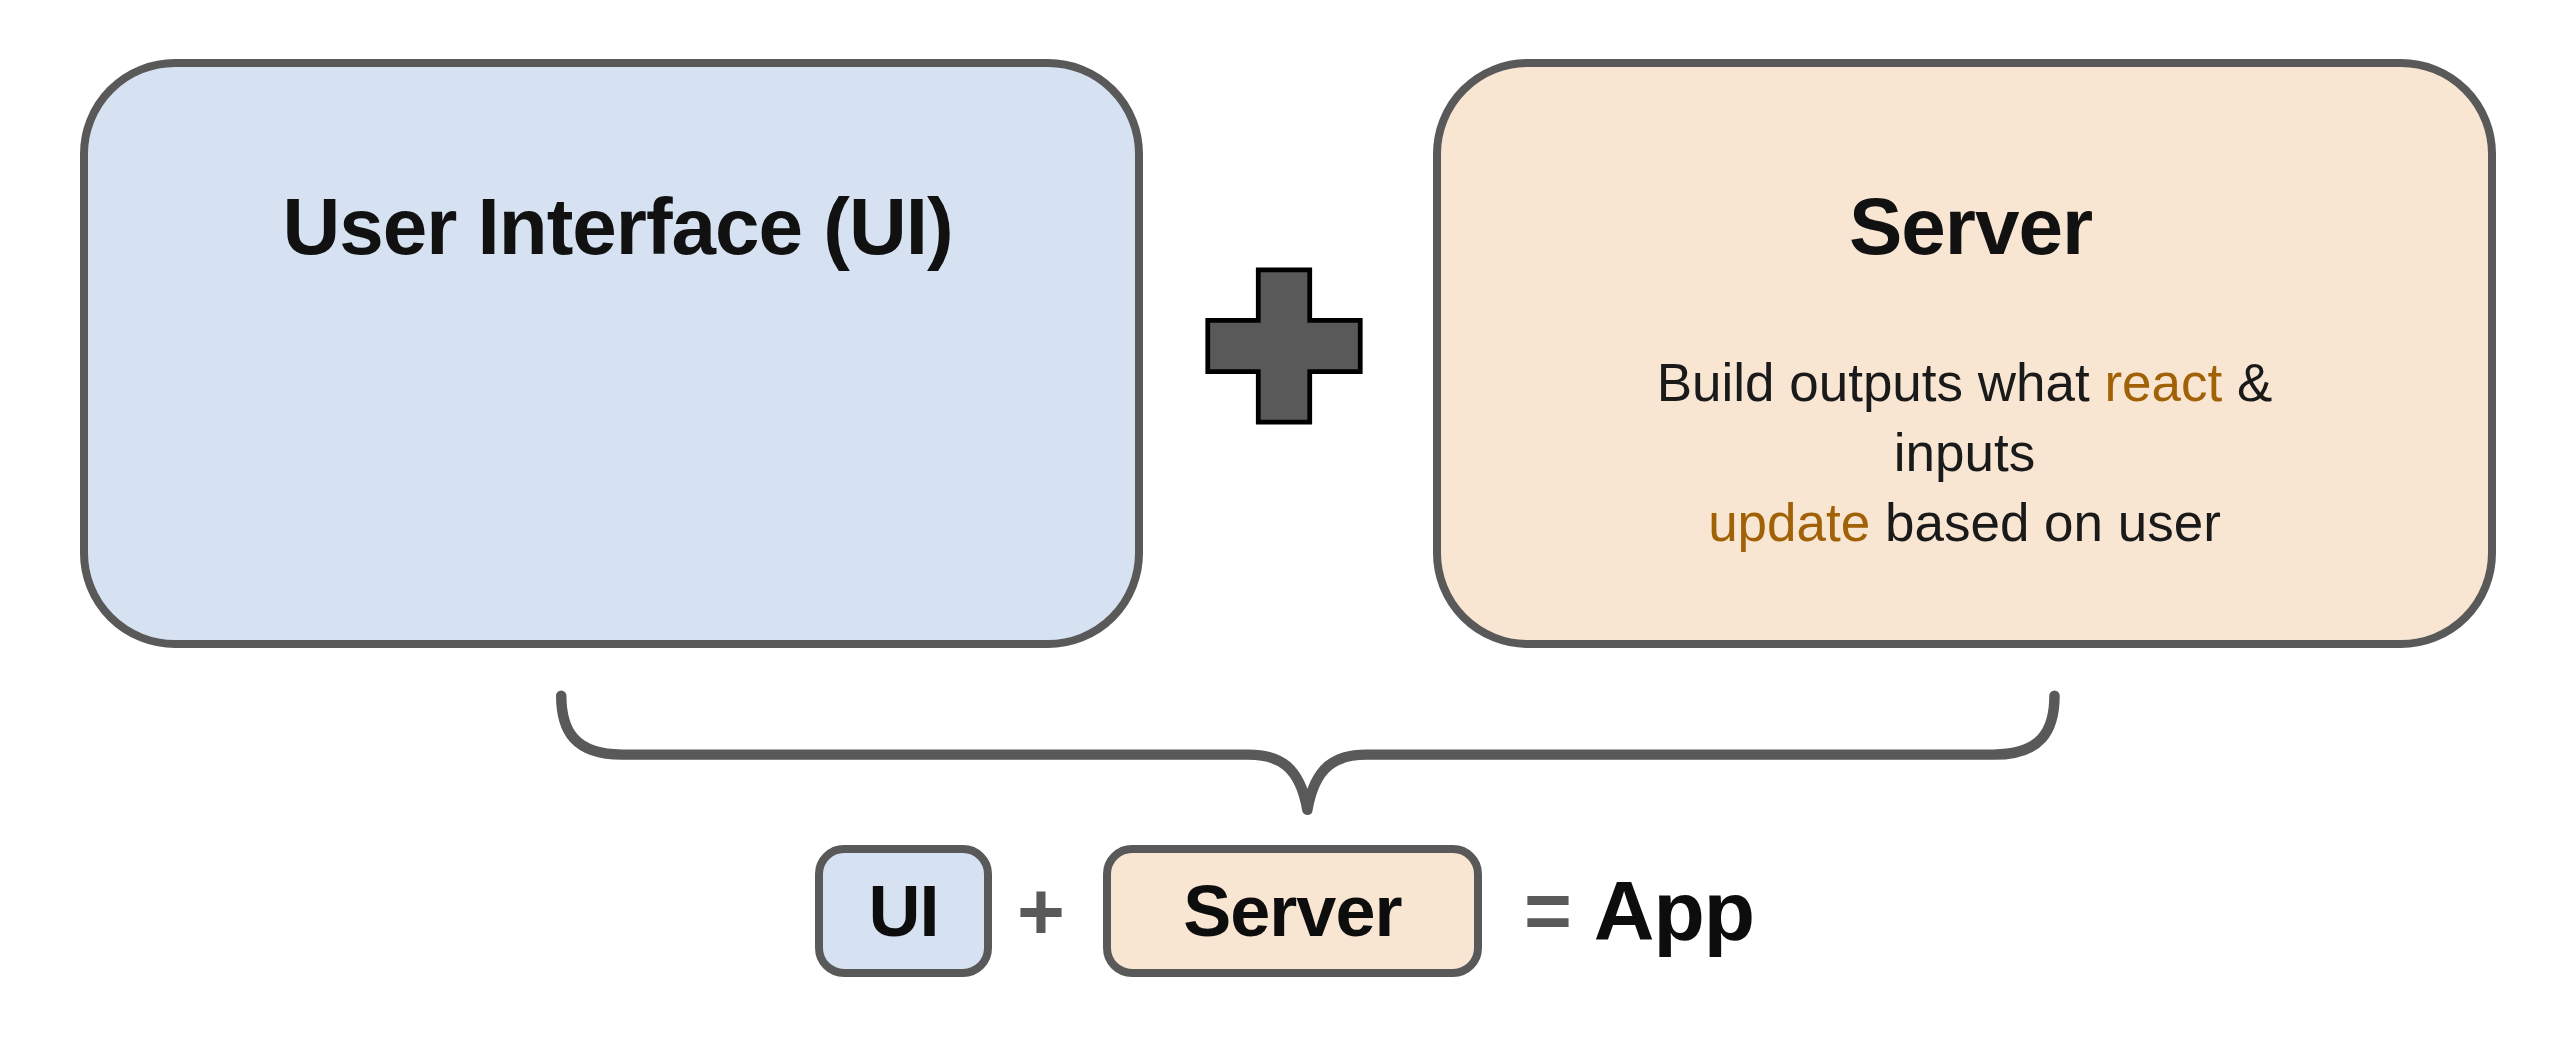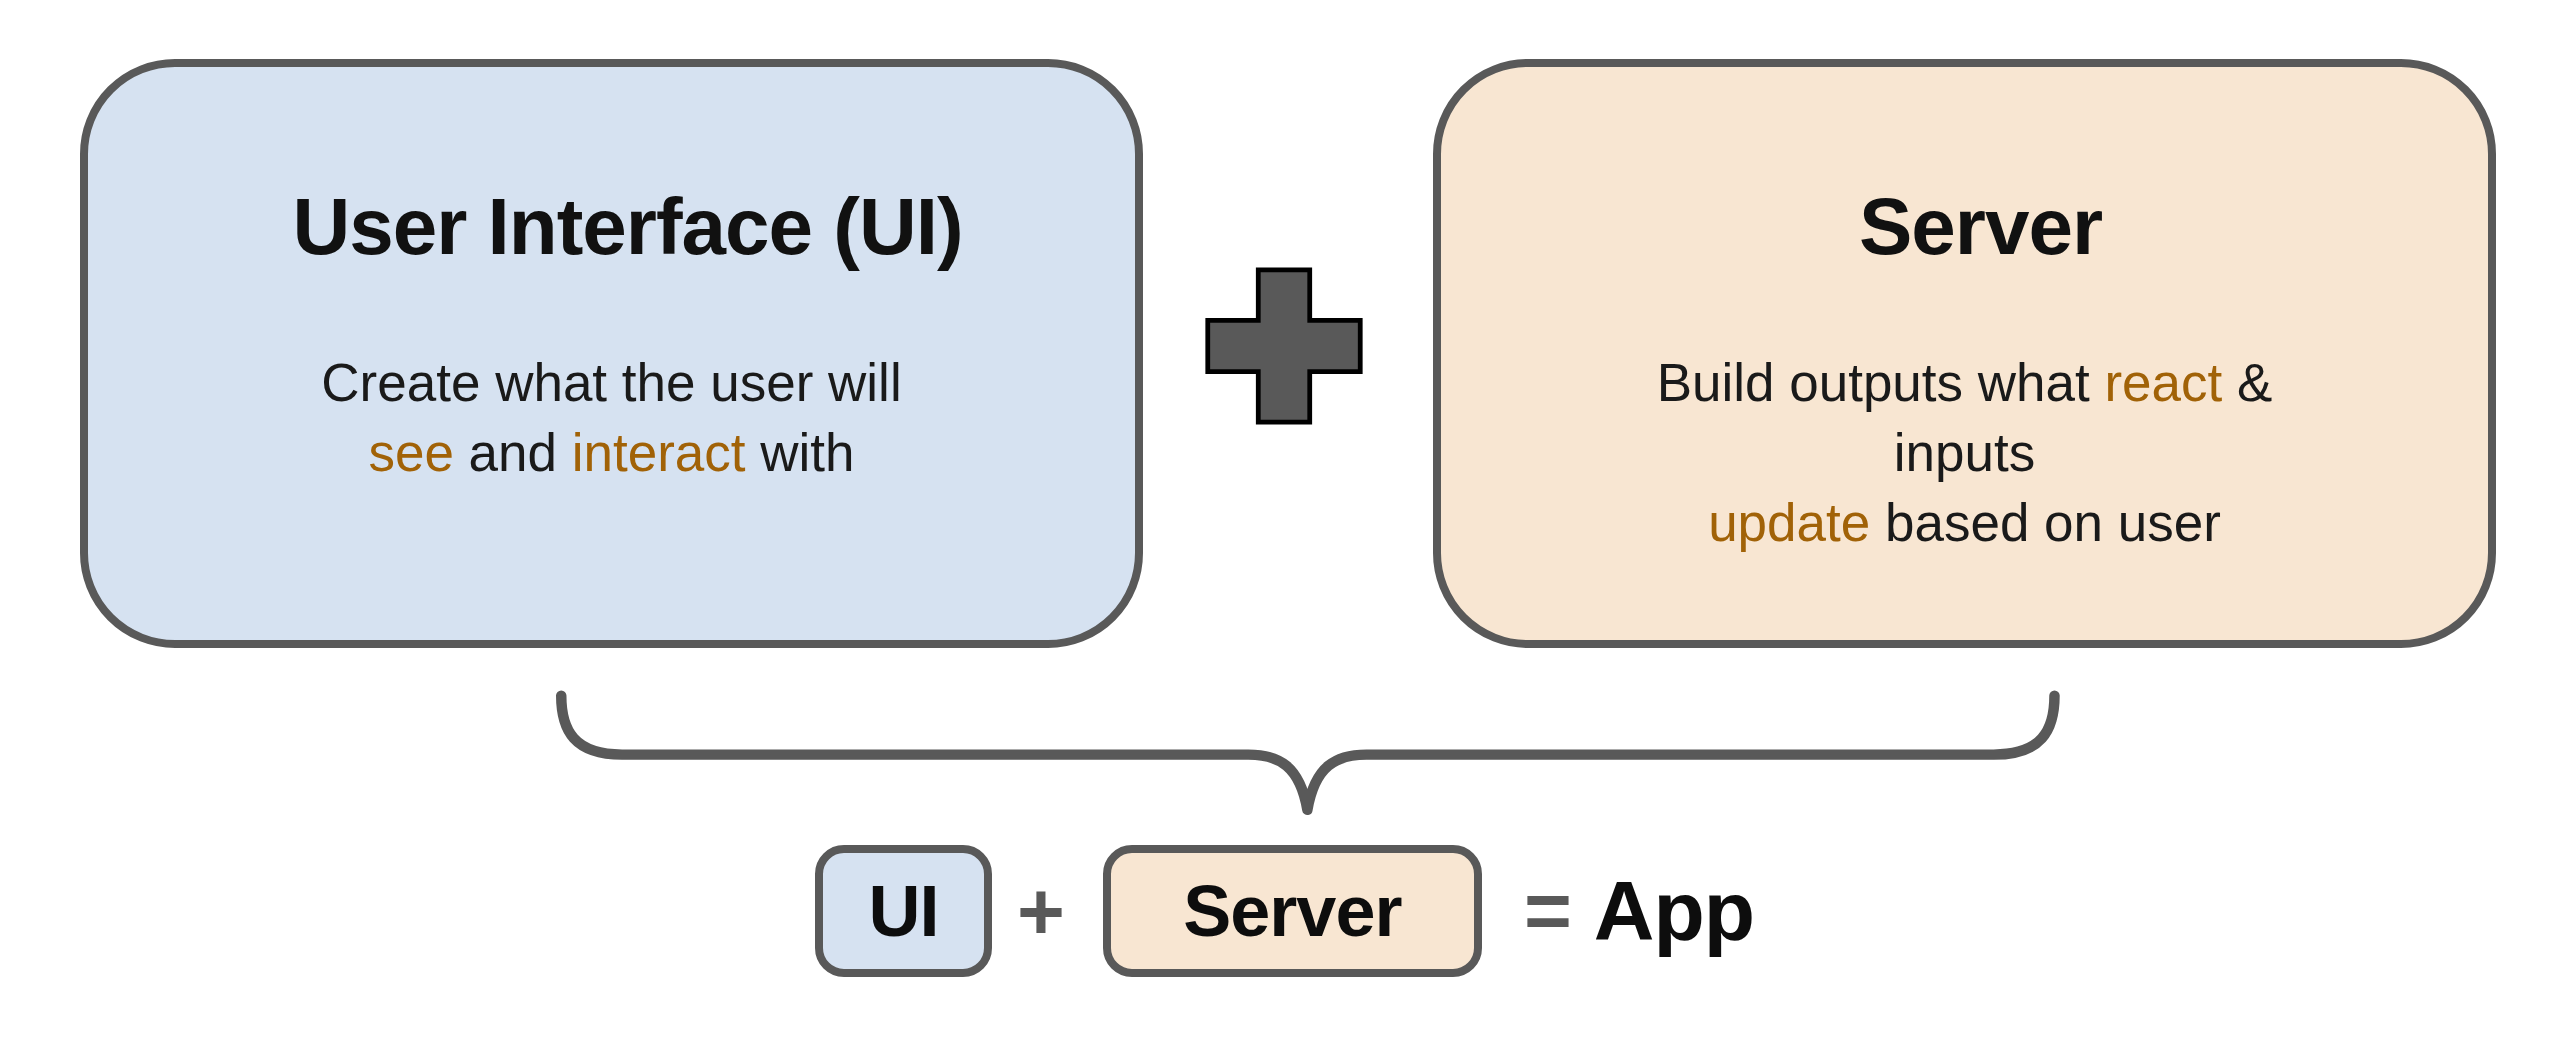--- a/index.html
+++ b/index.html
@@ -15,21 +15,21 @@
     position:absolute;
     top:59px;
     width:1063px;height:589px;
     box-sizing:border-box;
     border:8.6px solid #595959;
     border-radius:95px;
   }
   .box-ui{left:80px;background:#D6E2F1;}
   .box-server{left:1433px;background:#F8E6D2;}
   .box-title{
-    position:absolute;top:118px;left:16px;width:100%;
+    position:absolute;top:118px;left:6px;width:100%;
     text-align:center;
     font-size:80px;line-height:84px;font-weight:700;
     color:#111111;
     letter-spacing:-1px;
   }
   .box-body{
     position:absolute;top:281px;left:0;width:100%;
     text-align:center;
     font-size:53px;line-height:70px;font-weight:400;
     color:#1a1a1a;
@@ -65,24 +65,20 @@
     margin-left:22px;line-height:1;letter-spacing:-1px;
   }
 </style>
 </head>
 <body>
 
 <div id="canvas">
 
   <div class="box box-ui">
     <div class="box-title">User Interface (UI)</div>
-    <div class="box-body">
-      <div class="body-line"><span>Create what the user will</span></div>
-      <div class="body-line"><b>see</b><span> and </span><b>interact</b><span> with</span></div>
-    </div>
   </div>
 
   <svg class="plus-shape" width="162" height="162" viewBox="0 0 170 170">
     <path d="M 58 5 H 112 V 58 H 165 V 112 H 112 V 165 H 58 V 112 H 5 V 58 H 58 Z" fill="#595959" stroke="#000000" stroke-width="5"></path>
   </svg>
 
   <div class="box box-server">
     <div class="box-title">Server</div>
     <div class="box-body">
       <div class="body-line"><span>Build outputs what </span><b>react</b><span> &amp;</span></div>

